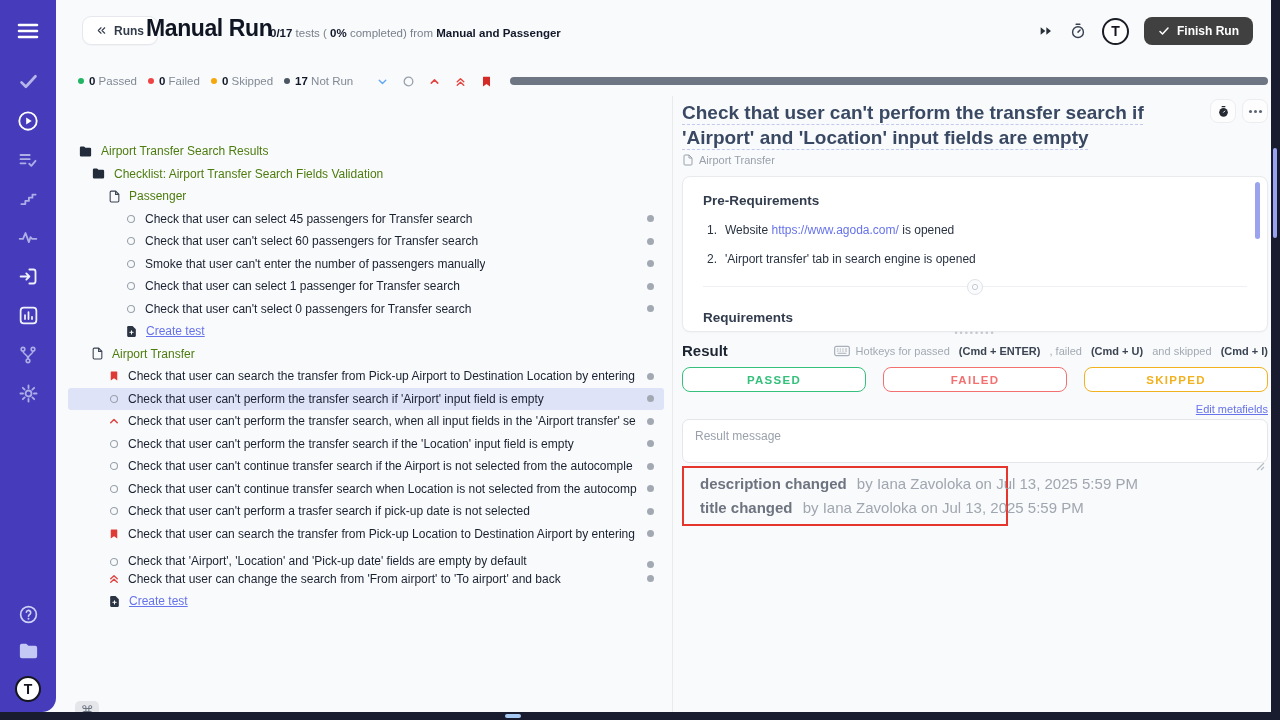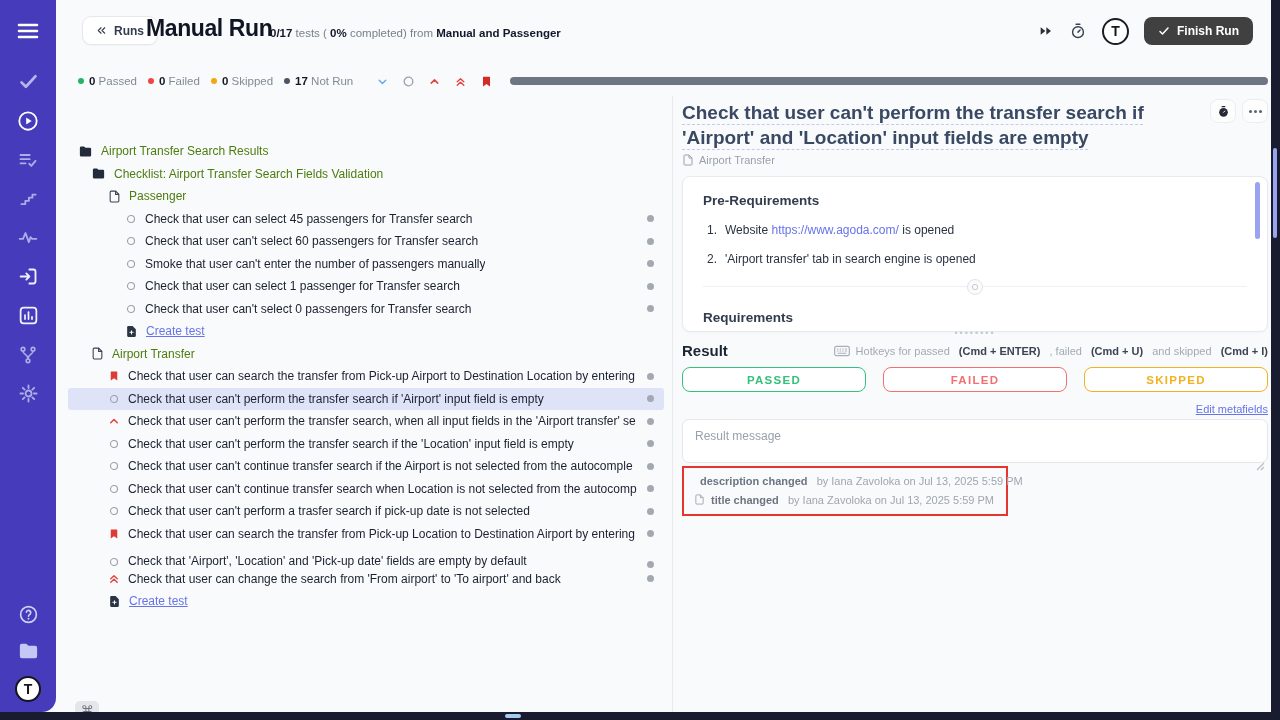--- a/index.html
+++ b/index.html
@@ -85,21 +85,21 @@
   .result-h { font-size:15px; font-weight:700; color:#1d2533; }
   .hotkeys { margin-left:auto; display:flex; align-items:center; gap:6px; font-size:11px; color:#a3aab4; white-space:pre; }
   .hotkeys b { color:#3b4453; }
   .result-btns { position:absolute; top:31px; left:0; right:0; display:flex; gap:17px; }
   .rbtn { flex:1; height:25px; border-radius:8px; background:#fff; border:1.5px solid; font-size:11.5px; font-weight:700; letter-spacing:1.3px; display:flex; align-items:center; justify-content:center; cursor:pointer; font-family:inherit; }
   .edit-link { position:absolute; top:67px; right:0; font-size:11px; color:#6673ea; text-decoration:underline; cursor:pointer; }
   .result-msg { position:absolute; top:83px; left:0; right:0; height:44px; border:1px solid #e4e6ea; border-radius:7px; background:#fff; resize:none; font-family:inherit; font-size:12px; padding:9px 12px; color:#2a3342; outline:none; }
   .result-msg::placeholder { color:#9aa1ac; }
   .resize-corner { position:absolute; top:121px; right:3px; pointer-events:none; }
   .history-box { position:absolute; top:130px; left:0; width:326px; border:2px solid #e5352d; padding:7px 10px 8px; display:flex; flex-direction:column; gap:7px; }
-  .hrow { display:flex; align-items:flex-start; gap:6px; font-size:11px; color:#a0a6b0; white-space:pre; }
+  .hrow { display:flex; align-items:flex-start; gap:6px; font-size:15px; color:#a0a6b0; white-space:pre; }
   .hrow .hb { font-weight:700; color:#6d7480; }
 
   .cmd-badge { position:absolute; left:75px; top:701px; width:24px; height:18px; background:#e4e6ea; border-radius:5px; display:flex; align-items:center; justify-content:center; font-size:13px; color:#6b7280; z-index:30; }
 </style>
 </head>
 <body>
 
 <div class="app">
 
   <aside class="sidebar">

